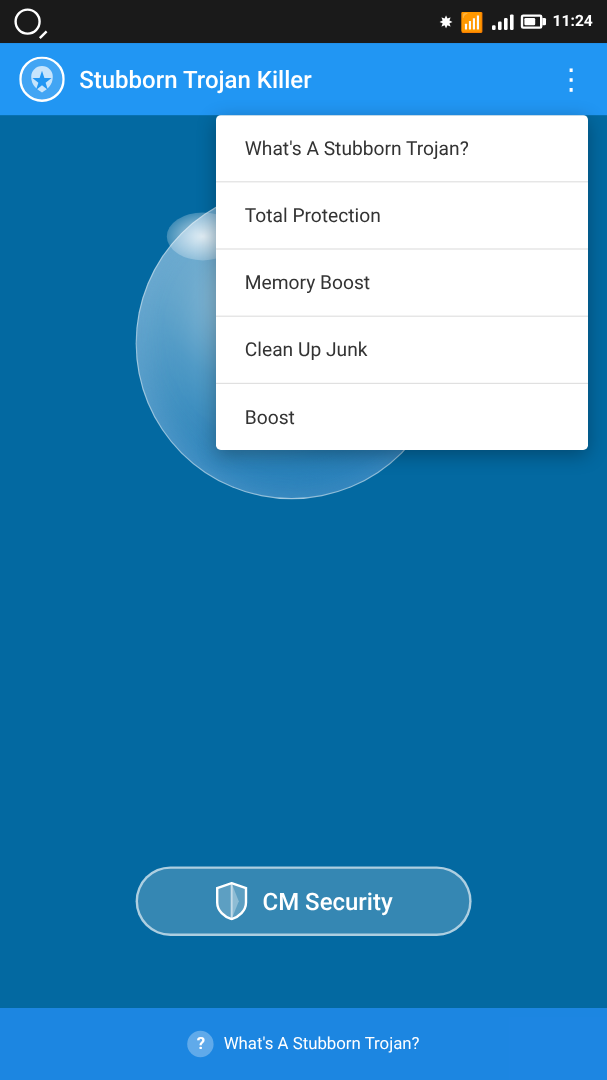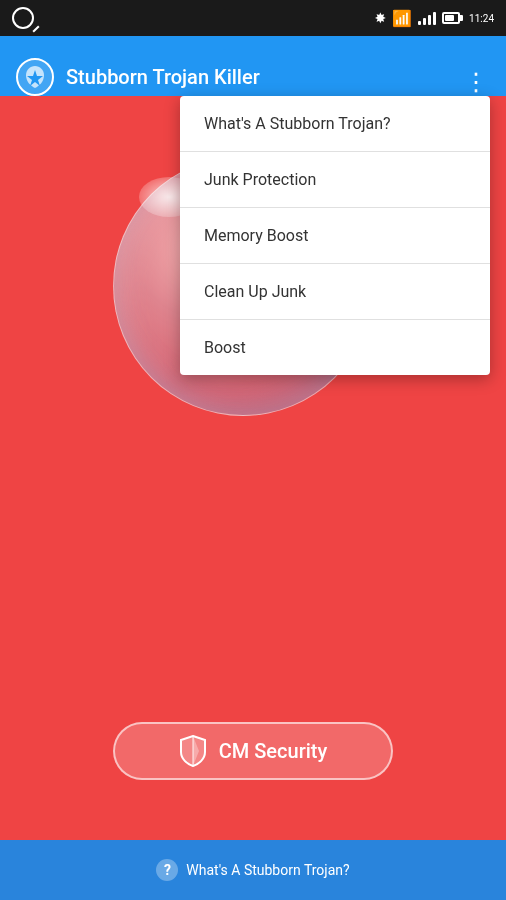--- a/index.html
+++ b/index.html
@@ -59,21 +59,21 @@
       background: white;
       transform: rotate(45deg);
     }
 
     
     .app-bar {
       width: 100%;
       height: 60px;
       background-color: #2196F3;
       display: flex;
-      align-items: flex-end;
+      align-items: center;
       padding: 0 16px;
       justify-content: space-between;
     }
 
     .app-bar-left {
       display: flex;
       align-items: center;
       gap: 12px;
     }
 
@@ -92,21 +92,21 @@
       color: white;
       font-size: 24px;
       letter-spacing: 2px;
       cursor: pointer;
     }
 
     
     .main-content {
       width: 100%;
       height: calc(900px - 36px - 60px);
-      background-color: #ef4444;
+      background-color: #0369a1;
       position: relative;
     }
 
     
     .dropdown-menu {
       position: absolute;
       top: 0;
       right: 16px;
       width: 310px;
       background-color: white;
@@ -287,21 +287,21 @@
       <div class="signal-bar" style="height: 13px;"></div>
     </div>
 
     <div class="battery-icon">
       <div class="battery-body">
         <div class="battery-fill"></div>
       </div>
       <div class="battery-tip"></div>
     </div>
 
-    <span style="color:white;font-size:10px;font-weight:400;">11:24</span>
+    <span style="color:white;font-size:13px;font-weight:700;">11:24</span>
   </div>
 </div>
 
 <div class="app-bar">
   <div class="app-bar-left">
 
     <svg class="app-logo" viewBox="0 0 38 38" fill="none" xmlns="http://www.w3.org/2000/svg">
       <circle cx="19" cy="19" r="18" stroke="white" stroke-width="2" fill="rgba(255,255,255,0.15)"></circle>
       <path d="M19 8 C14 8, 10 12, 10 17 C10 24, 15 28, 19 30 C23 28, 28 24, 28 17 C28 12, 24 8, 19 8Z" fill="white" opacity="0.7"></path>
       <path d="M19 12 L21 18 L27 18 L22 22 L24 28 L19 24 L14 28 L16 22 L11 18 L17 18Z" fill="#2196F3"></path>
@@ -317,21 +317,21 @@
     <div class="bubble">
       <div class="bubble-highlight"></div>
     </div>
   </div>
 
   <div class="dropdown-menu">
     <div class="dropdown-item">
       <span>What's A Stubborn Trojan?</span>
     </div>
     <div class="dropdown-item">
-      <span>Junk Protection</span>
+      <span>Total Protection</span>
     </div>
     <div class="dropdown-item">
       <span>Memory Boost</span>
     </div>
     <div class="dropdown-item">
       <span>Clean Up Junk</span>
     </div>
     <div class="dropdown-item">
       <span>Boost</span>
     </div>

